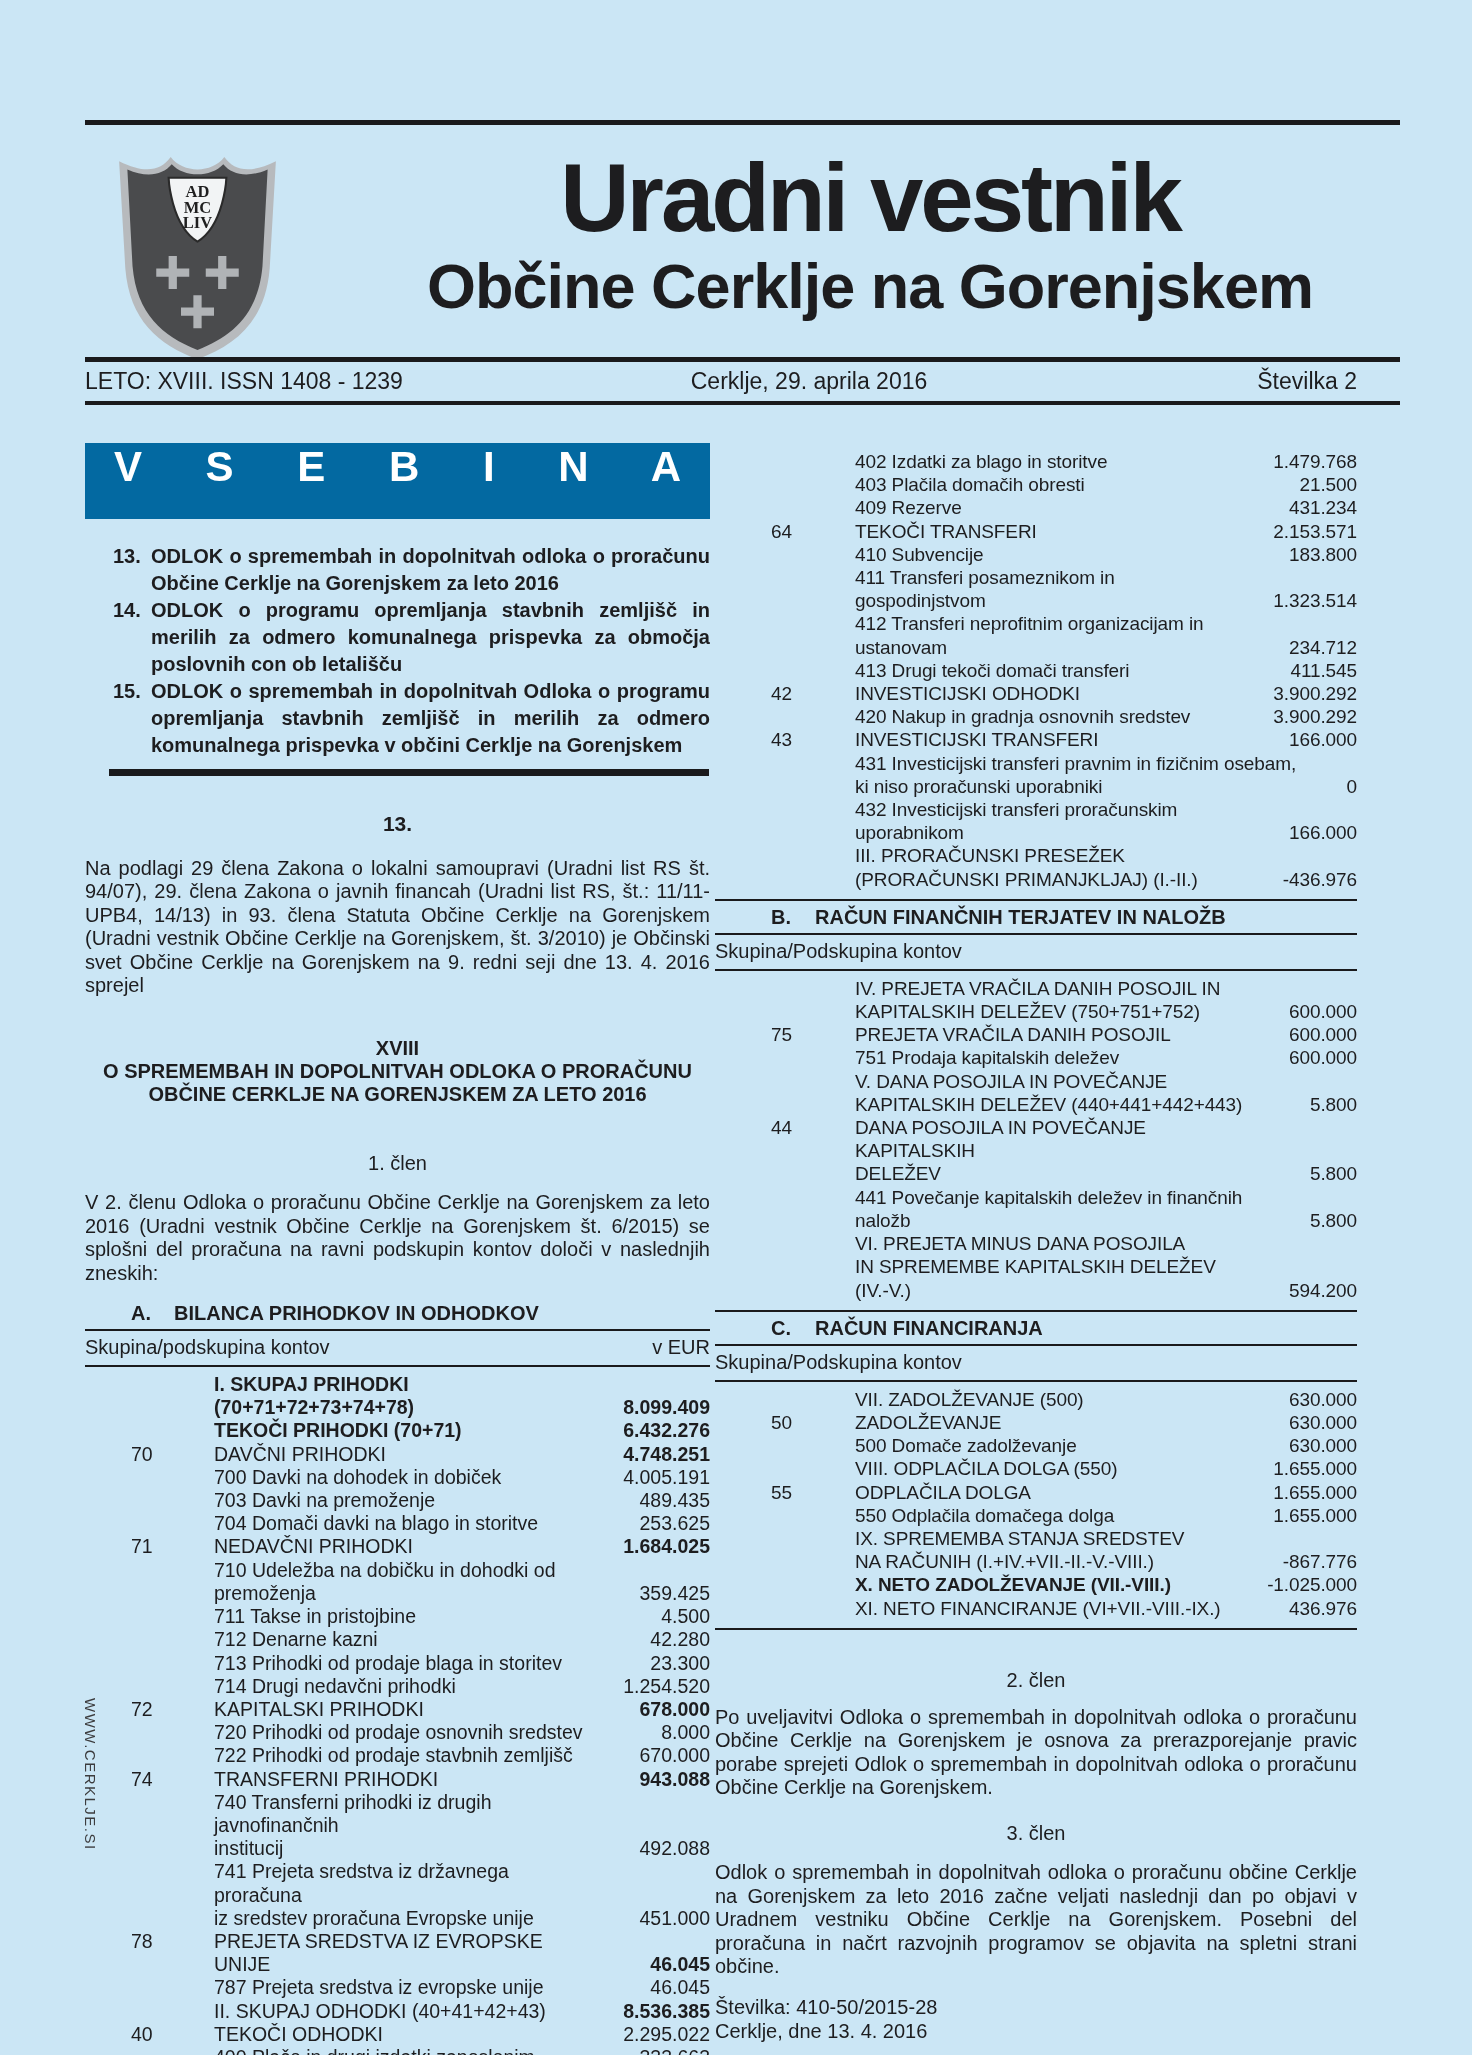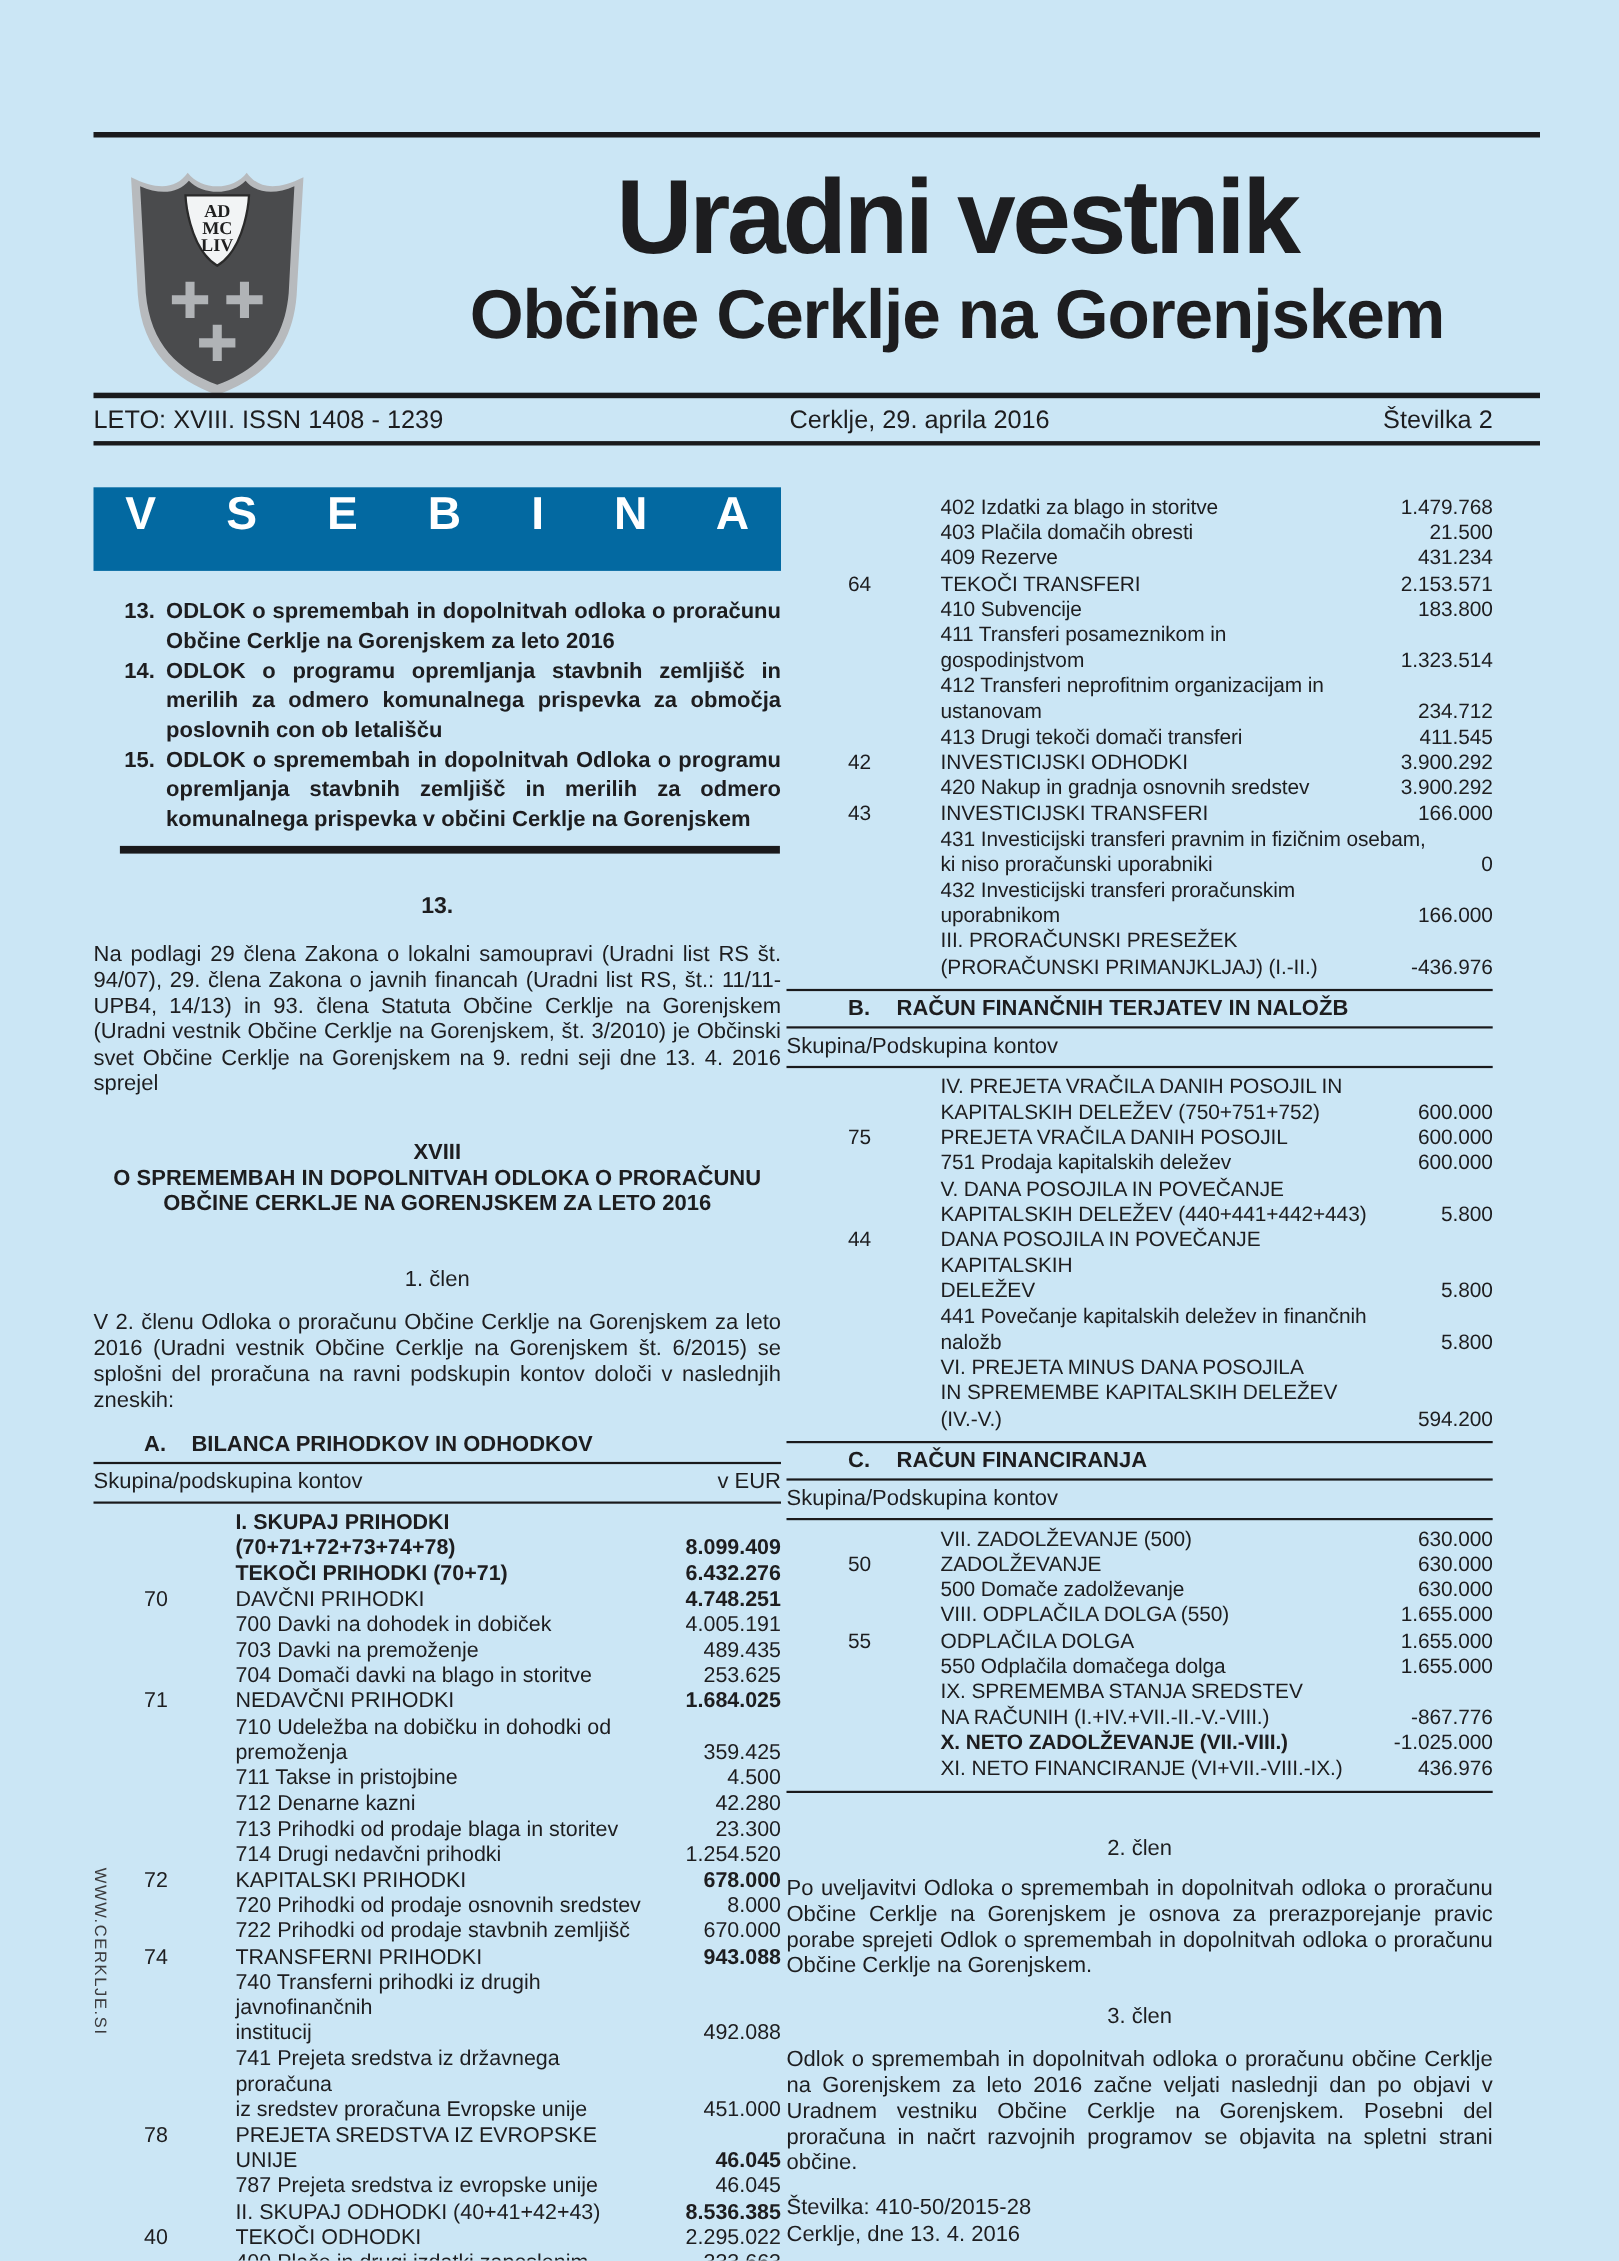--- a/index.html
+++ b/index.html
@@ -6,21 +6,21 @@
   body{width:1472px;height:2055px;background:#cbe6f5;font-family:"Liberation Sans",sans-serif;color:#1d1d1f;}
   .page{position:relative;width:1472px;height:2055px;overflow:hidden;}
   .rule{position:absolute;background:#1a1a1c;}
   
   .crest{position:absolute;left:115px;top:146px;width:165px;height:218px;}
   .mast{position:absolute;left:340px;top:148px;width:1060px;text-align:center;}
   .mast h1{margin:0;font-size:96px;line-height:100px;font-weight:bold;letter-spacing:-3px;text-align:center;}
   .mast h2{margin:6px 0 0 0;font-size:63px;line-height:64px;font-weight:bold;letter-spacing:-1px;}
   .dateline{position:absolute;top:367px;font-size:23px;line-height:28px;}
   .dl-left{left:85px;}
-  .dl-center{left:516px;width:640px;text-align:center;}
+  .dl-center{left:489px;width:640px;text-align:center;}
   .dl-right{left:1000px;width:357px;text-align:right;}
   
   .colL{position:absolute;left:85px;top:443px;width:625px;}
   .colR{position:absolute;left:715px;top:450px;width:642px;}
   
   .toc-box{height:76px;background:#0369a1;display:flex;align-items:flex-start;justify-content:center;}
   .toc-box span{color:#fff;font-weight:bold;font-size:42px;letter-spacing:26px;padding-left:26px;}
   .toc-list{margin-top:24px;font-size:20px;font-weight:bold;line-height:27px;}
   .toc-item{position:relative;padding-left:66px;text-align:justify;}
   .toc-num{position:absolute;left:28px;top:0;}

